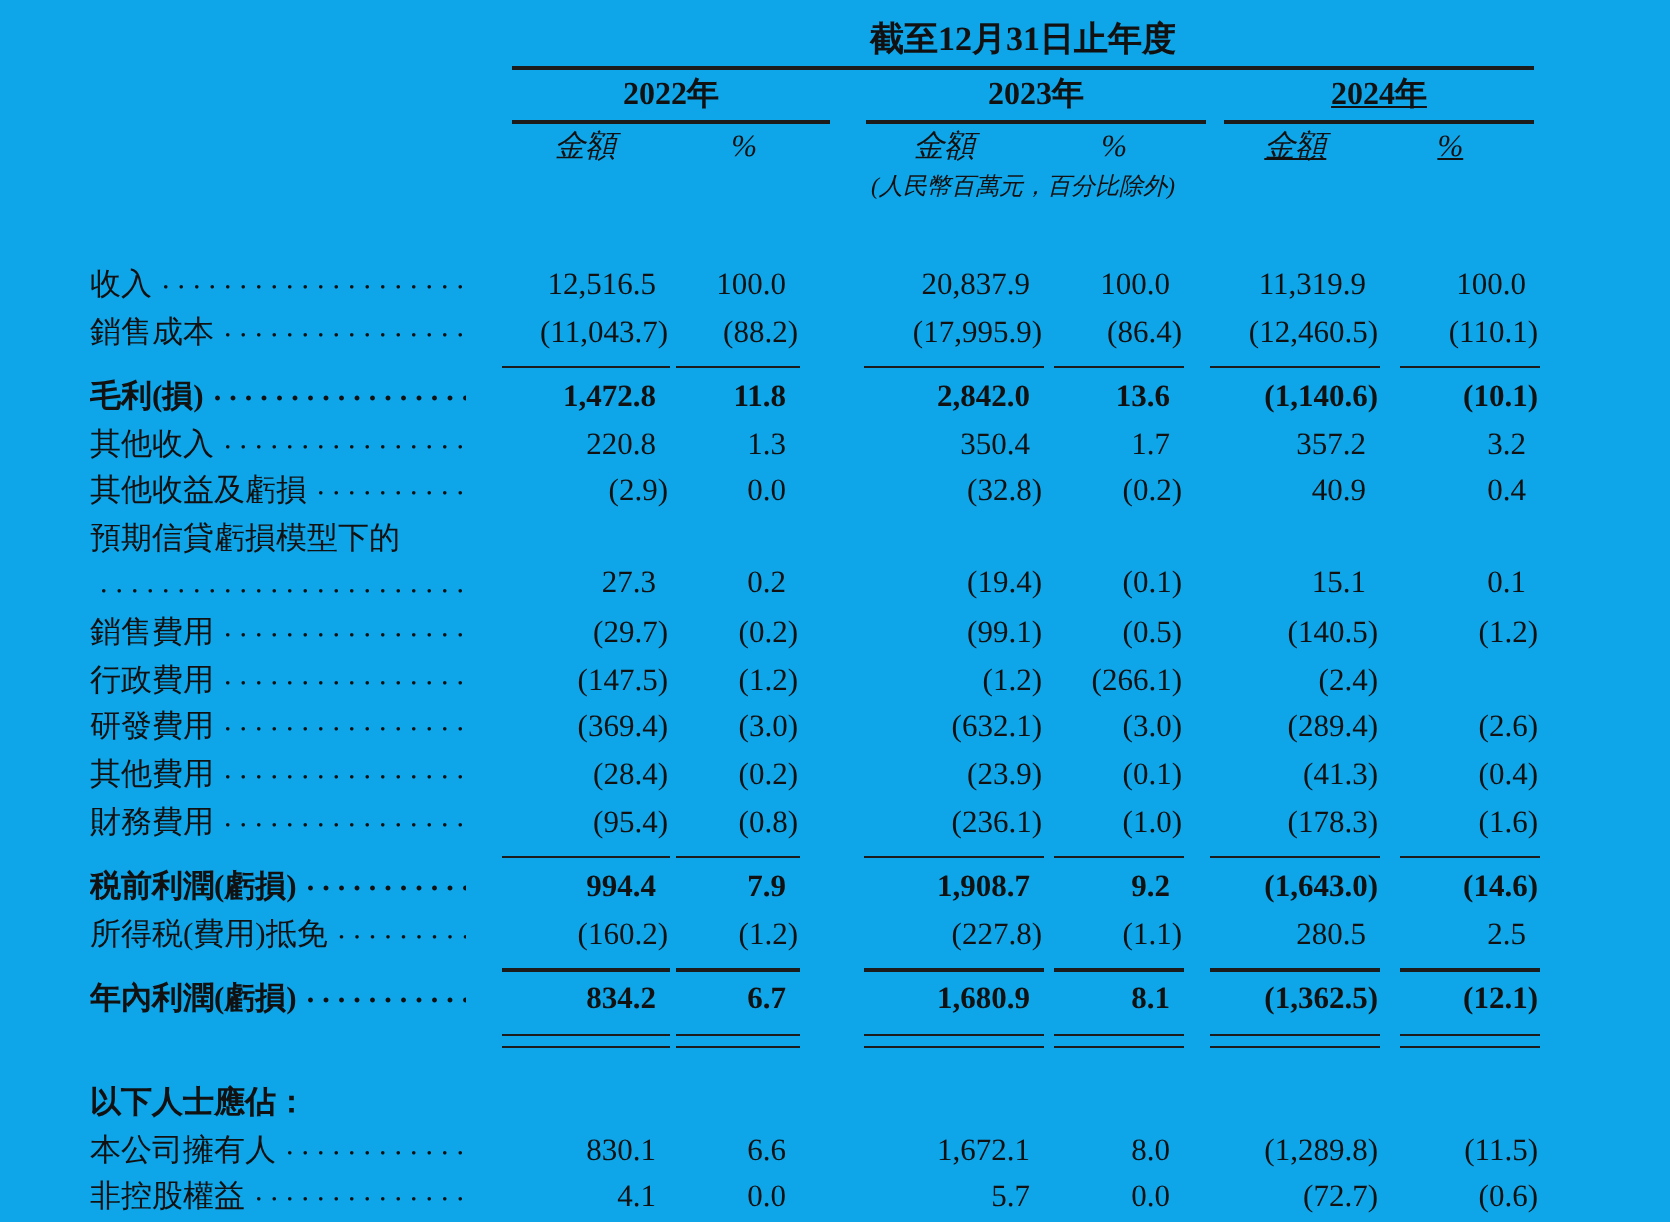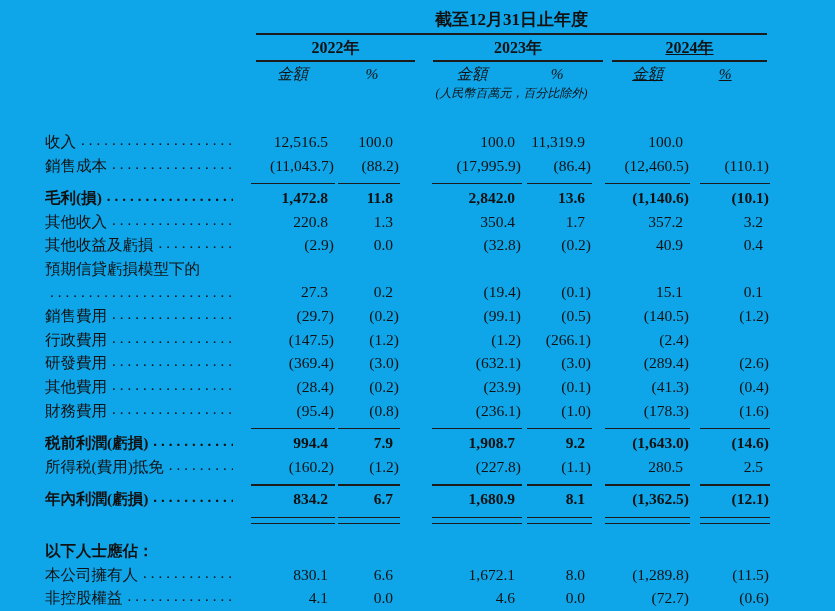--- a/index.html
+++ b/index.html
@@ -98,20 +98,21 @@
     <div class="note">(人民幣百萬元，百分比除外)</div>
 
     <div class="tbody">
         <div class="row">
           <div class="label-cell">
             <span class="label-text">收入</span>
             <span class="leader">................................................................................</span>
           </div>
           <div class="num">12,516.5</div>
           <div class="num">100.0</div>
+          <div class="num">20,837.9</div>
           <div class="num">100.0</div>
           <div class="num">11,319.9</div>
           <div class="num">100.0</div>
         </div>
         <div class="row">
           <div class="label-cell">
             <span class="label-text">銷售成本</span>
             <span class="leader">................................................................................</span>
           </div>
           <div class="num paren">(11,043.7)</div>
@@ -382,21 +383,21 @@
           <div class="num paren">(1,289.8)</div>
           <div class="num paren">(11.5)</div>
         </div>
         <div class="row">
           <div class="label-cell">
             <span class="label-text">非控股權益</span>
             <span class="leader">................................................................................</span>
           </div>
           <div class="num">4.1</div>
           <div class="num">0.0</div>
-          <div class="num">4.6</div>
+          <div class="num">5.7</div>
           <div class="num">0.0</div>
           <div class="num paren">(72.7)</div>
           <div class="num paren">(0.6)</div>
         </div>
       </div>
 
   </div>
 </div>
 
 </body></html>

